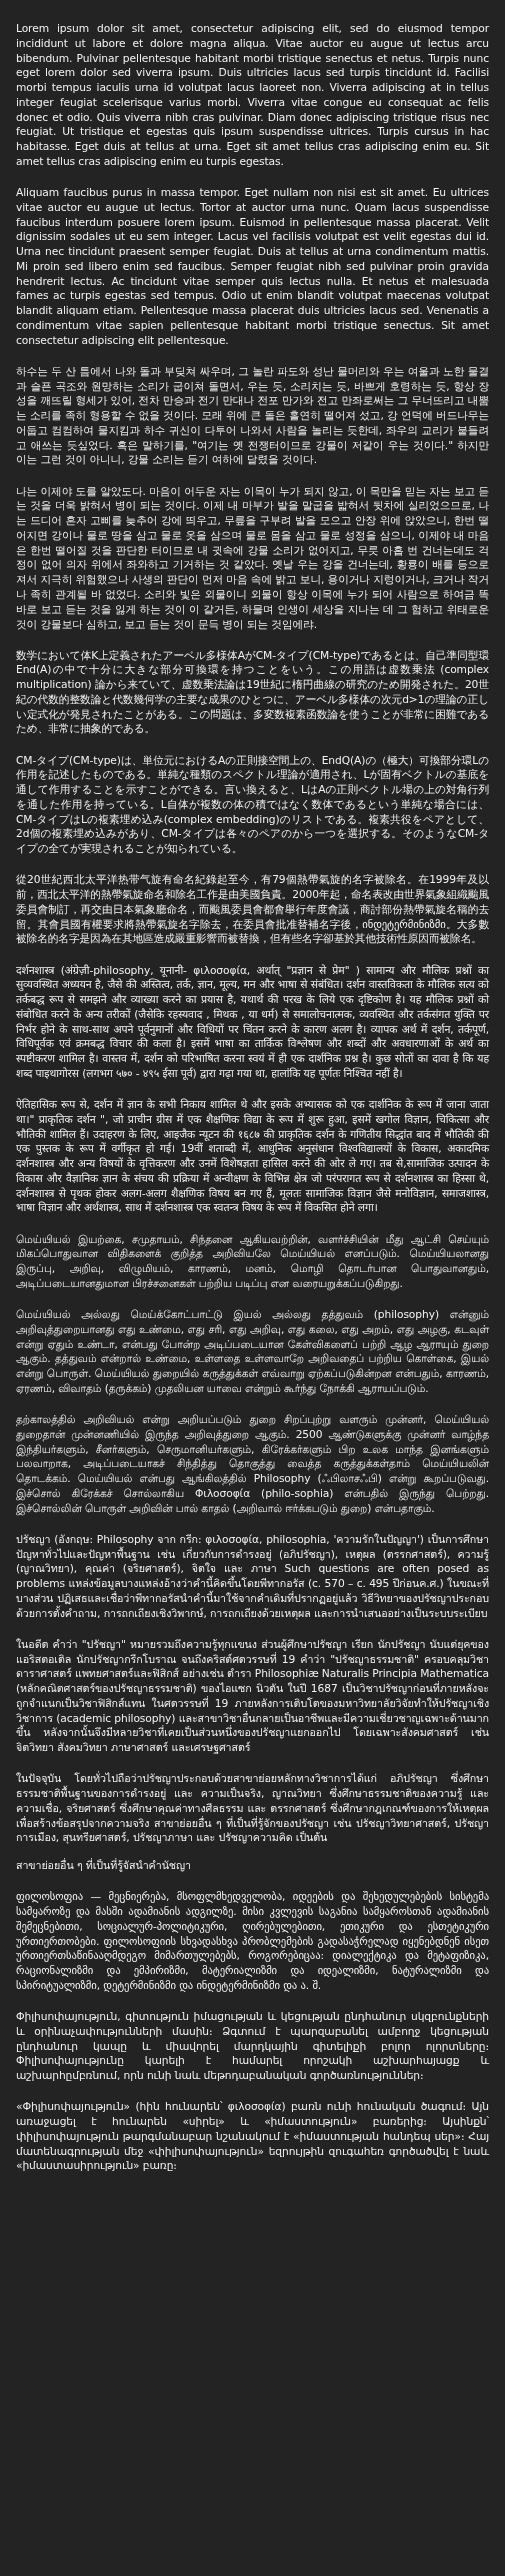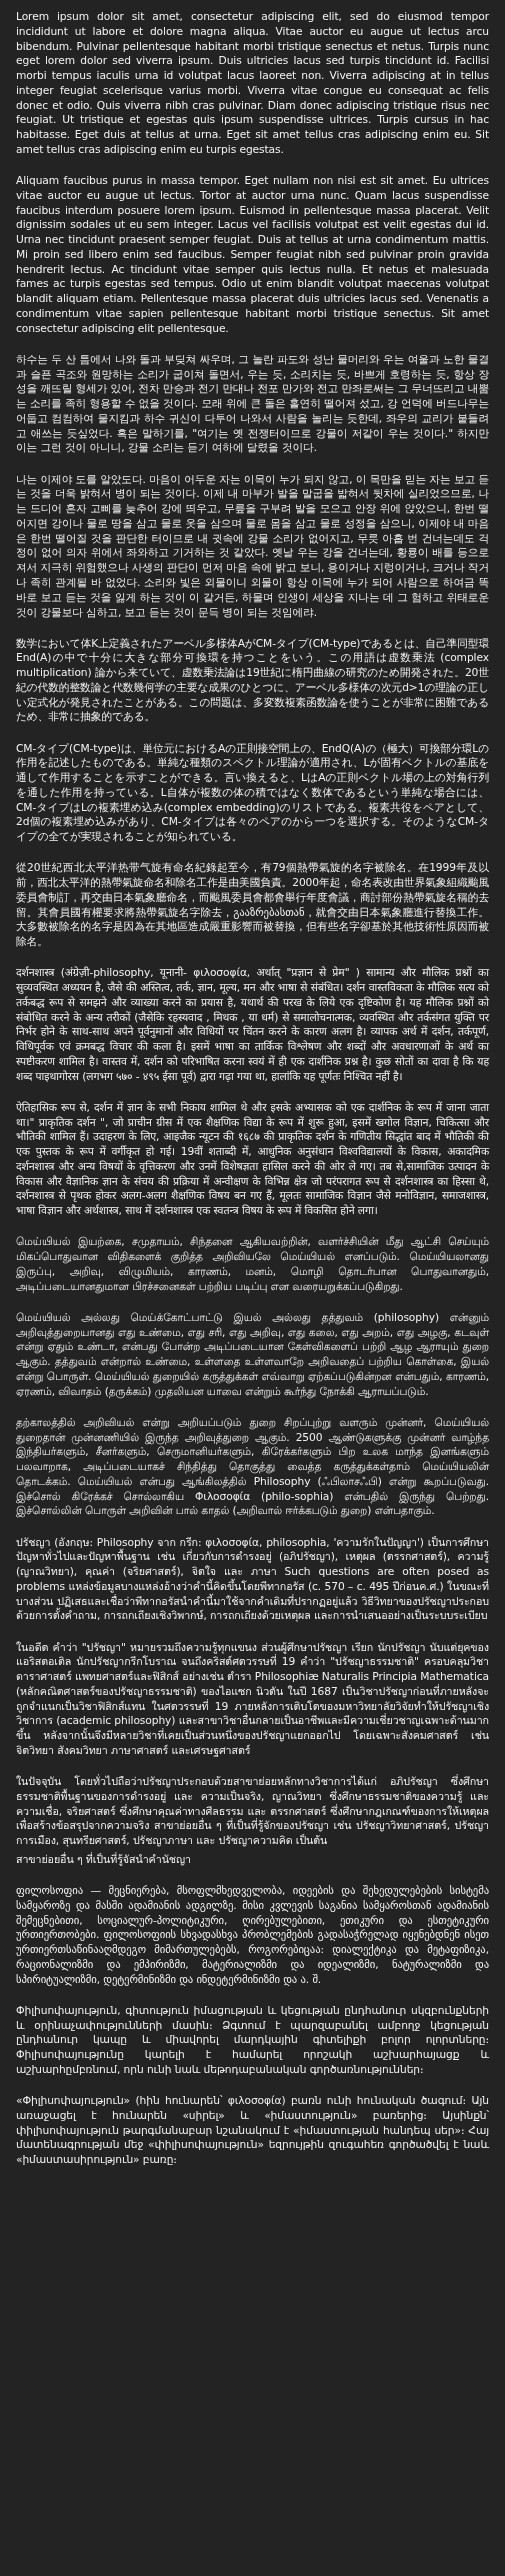--- a/index.html
+++ b/index.html
@@ -8,48 +8,48 @@
     background: #232323;
   }
   body {
     width: 505px;
     height: 2576px;
     overflow: hidden;
   }
   .doc {
     box-sizing: border-box;
     width: 505px;
-    padding: 10px 16px 0 16px;
+    padding: 22px 16px 0 16px;
     color: #f2f2f2;
     font-family: "DejaVu Sans", "Liberation Sans", sans-serif;
     font-size: 10.7px;
     line-height: 1.38;
     letter-spacing: -0.1px;
     text-align: justify;
   }
   .doc p {
     margin: 0 0 16.4px 0;
     overflow-wrap: break-word;
     word-break: break-word;
   }
   .doc p.tight {
-    margin-bottom: 4px;
+    margin-bottom: 13px;
   }
 </style>
 </head>
 <body>
 
 <main class="doc">
   <p lang="la">Lorem ipsum dolor sit amet, consectetur adipiscing elit, sed do eiusmod tempor incididunt ut labore et dolore magna aliqua. Vitae auctor eu augue ut lectus arcu bibendum. Pulvinar pellentesque habitant morbi tristique senectus et netus. Turpis nunc eget lorem dolor sed viverra ipsum. Duis ultricies lacus sed turpis tincidunt id. Facilisi morbi tempus iaculis urna id volutpat lacus laoreet non. Viverra adipiscing at in tellus integer feugiat scelerisque varius morbi. Viverra vitae congue eu consequat ac felis donec et odio. Quis viverra nibh cras pulvinar. Diam donec adipiscing tristique risus nec feugiat. Ut tristique et egestas quis ipsum suspendisse ultrices. Turpis cursus in hac habitasse. Eget duis at tellus at urna. Eget sit amet tellus cras adipiscing enim eu. Sit amet tellus cras adipiscing enim eu turpis egestas.</p>
   <p lang="la">Aliquam faucibus purus in massa tempor. Eget nullam non nisi est sit amet. Eu ultrices vitae auctor eu augue ut lectus. Tortor at auctor urna nunc. Quam lacus suspendisse faucibus interdum posuere lorem ipsum. Euismod in pellentesque massa placerat. Velit dignissim sodales ut eu sem integer. Lacus vel facilisis volutpat est velit egestas dui id. Urna nec tincidunt praesent semper feugiat. Duis at tellus at urna condimentum mattis. Mi proin sed libero enim sed faucibus. Semper feugiat nibh sed pulvinar proin gravida hendrerit lectus. Ac tincidunt vitae semper quis lectus nulla. Et netus et malesuada fames ac turpis egestas sed tempus. Odio ut enim blandit volutpat maecenas volutpat blandit aliquam etiam. Pellentesque massa placerat duis ultricies lacus sed. Venenatis a condimentum vitae sapien pellentesque habitant morbi tristique senectus. Sit amet consectetur adipiscing elit pellentesque.</p>
   <p lang="ko">하수는 두 산 틈에서 나와 돌과 부딪쳐 싸우며, 그 놀란 파도와 성난 물머리와 우는 여울과 노한 물결과 슬픈 곡조와 원망하는 소리가 굽이쳐 돌면서, 우는 듯, 소리치는 듯, 바쁘게 호령하는 듯, 항상 장성을 깨뜨릴 형세가 있어, 전차 만승과 전기 만대나 전포 만가와 전고 만좌로써는 그 무너뜨리고 내뿜는 소리를 족히 형용할 수 없을 것이다. 모래 위에 큰 돌은 홀연히 떨어져 섰고, 강 언덕에 버드나무는 어둡고 컴컴하여 물지킴과 하수 귀신이 다투어 나와서 사람을 놀리는 듯한데, 좌우의 교리가 붙들려고 애쓰는 듯싶었다. 혹은 말하기를, "여기는 옛 전쟁터이므로 강물이 저같이 우는 것이다." 하지만 이는 그런 것이 아니니, 강물 소리는 듣기 여하에 달렸을 것이다.</p>
   <p lang="ko">나는 이제야 도를 알았도다. 마음이 어두운 자는 이목이 누가 되지 않고, 이 목만을 믿는 자는 보고 듣는 것을 더욱 밝혀서 병이 되는 것이다. 이제 내 마부가 발을 말굽을 밟혀서 뒷차에 실리었으므로, 나는 드디어 혼자 고삐를 늦추어 강에 띄우고, 무릎을 구부려 발을 모으고 안장 위에 앉았으니, 한번 떨어지면 강이나 물로 땅을 삼고 물로 옷을 삼으며 물로 몸을 삼고 물로 성정을 삼으니, 이제야 내 마음은 한번 떨어질 것을 판단한 터이므로 내 귓속에 강물 소리가 없어지고, 무릇 아홉 번 건너는데도 걱정이 없어 의자 위에서 좌와하고 기거하는 것 같았다. 옛날 우는 강을 건너는데, 황룡이 배를 등으로 져서 지극히 위험했으나 사생의 판단이 먼저 마음 속에 밝고 보니, 용이거나 지렁이거나, 크거나 작거나 족히 관계될 바 없었다. 소리와 빛은 외물이니 외물이 항상 이목에 누가 되어 사람으로 하여금 똑바로 보고 듣는 것을 잃게 하는 것이 이 같거든, 하물며 인생이 세상을 지나는 데 그 험하고 위태로운 것이 강물보다 심하고, 보고 듣는 것이 문득 병이 되는 것임에랴.</p>
   <p lang="ja">数学において体K上定義されたアーベル多様体AがCM-タイプ(CM-type)であるとは、自己準同型環 End(A)の中で十分に大きな部分可換環を持つことをいう。この用語は虚数乗法 (complex multiplication) 論から来ていて、虚数乗法論は19世紀に楕円曲線の研究のため開発された。20世紀の代数的整数論と代数幾何学の主要な成果のひとつに、アーベル多様体の次元d&gt;1の理論の正しい定式化が発見されたことがある。この問題は、多変数複素函数論を使うことが非常に困難であるため、非常に抽象的である。</p>
   <p lang="ja">CM-タイプ(CM-type)は、単位元におけるAの正則接空間上の、EndQ(A)の（極大）可換部分環Lの作用を記述したものである。単純な種類のスペクトル理論が適用され、Lが固有ベクトルの基底を通して作用することを示すことができる。言い換えると、LはAの正則ベクトル場の上の対角行列を通した作用を持っている。L自体が複数の体の積ではなく数体であるという単純な場合には、CM-タイプはLの複素埋め込み(complex embedding)のリストである。複素共役をペアとして、2d個の複素埋め込みがあり、CM-タイプは各々のペアのから一つを選択する。そのようなCM-タイプの全てが実現されることが知られている。</p>
-  <p lang="zh-Hant">從20世紀西北太平洋热带气旋有命名紀錄起至今，有79個熱帶氣旋的名字被除名。在1999年及以前，西北太平洋的熱帶氣旋命名和除名工作是由美國負責。2000年起，命名表改由世界氣象組織颱風委員會制訂，再交由日本氣象廳命名，而颱風委員會都會舉行年度會議，商討部份熱帶氣旋名稱的去留。其會員國有權要求將熱帶氣旋名字除去，გააზრებასთან，就會交由日本氣象廳進行替換工作。大多數被除名的名字是因為在其地區造成嚴重影響而被替換，但有些名字卻基於其他技術性原因而被除名。</p>
+  <p lang="zh-Hant">從20世紀西北太平洋热带气旋有命名紀錄起至今，有79個熱帶氣旋的名字被除名。在1999年及以前，西北太平洋的熱帶氣旋命名和除名工作是由美國負責。2000年起，命名表改由世界氣象組織颱風委員會制訂，再交由日本氣象廳命名，而颱風委員會都會舉行年度會議，商討部份熱帶氣旋名稱的去留。其會員國有權要求將熱帶氣旋名字除去，在委員會批准替補名字後，ინდეტერმინიზმი。大多數被除名的名字是因為在其地區造成嚴重影響而被替換，但有些名字卻基於其他技術性原因而被除名。</p>
   <p lang="hi">दर्शनशास्त्र (अंग्रेज़ी-philosophy, यूनानी- φιλοσοφία, अर्थात् "प्रज्ञान से प्रेम" ) सामान्य और मौलिक प्रश्नों का सुव्यवस्थित अध्ययन है, जैसे की अस्तित्व, तर्क, ज्ञान, मूल्य, मन और भाषा से संबंधित। दर्शन वास्तविकता के मौलिक सत्य को तर्कबद्ध रूप से समझने और व्याख्या करने का प्रयास है, यथार्थ की परख के लिये एक दृष्टिकोण है। यह मौलिक प्रश्नों को संबोधित करने के अन्य तरीकों (जैसेकि रहस्यवाद , मिथक , या धर्म) से समालोचनात्मक, व्यवस्थित और तर्कसंगत युक्ति पर निर्भर होने के साथ-साथ अपने पूर्वनुमानों और विधियों पर चिंतन करने के कारण अलग है। व्यापक अर्थ में दर्शन, तर्कपूर्ण, विधिपूर्वक एवं क्रमबद्ध विचार की कला है। इसमें भाषा का तार्किक विश्लेषण और शब्दों और अवधारणाओं के अर्थ का स्पष्टीकरण शामिल है। वास्तव में, दर्शन को परिभाषित करना स्वयं में ही एक दार्शनिक प्रश्न है। कुछ सोतों का दावा है कि यह शब्द पाइथागोरस (लगभग ५७० - ४९५ ईसा पूर्व) द्वारा गढ़ा गया था, हालांकि यह पूर्णतः निश्चित नहीं है।</p>
   <p lang="hi">ऐतिहासिक रूप से, दर्शन में ज्ञान के सभी निकाय शामिल थे और इसके अभ्यासक को एक दार्शनिक के रूप में जाना जाता था।" प्राकृतिक दर्शन ", जो प्राचीन ग्रीस में एक शैक्षणिक विद्या के रूप में शुरू हुआ, इसमें खगोल विज्ञान, चिकित्सा और भौतिकी शामिल हैं। उदाहरण के लिए, आइजैक न्यूटन  की १६८७ की प्राकृतिक दर्शन के गणितीय सिद्धांत बाद में भौतिकी की एक पुस्तक के रूप में वर्गीकृत हो गई। 19वीं शताब्दी में, आधुनिक अनुसंधान विश्वविद्यालयों के विकास, अकादमिक दर्शनशास्त्र और अन्य विषयों के वृत्तिकरण और उनमें विशेषज्ञता हासिल करने की ओर ले गए। तब से,सामाजिक उत्पादन के विकास और वैज्ञानिक ज्ञान के संचय की प्रक्रिया में अन्वीक्षण के विभिन्न क्षेत्र जो परंपरागत रूप से दर्शनशास्त्र का हिस्सा थे, दर्शनशास्त्र से पृथक होकर अलग-अलग शैक्षणिक विषय बन गए हैं, मूलतः सामाजिक विज्ञान जैसे  मनोविज्ञान, समाजशास्त्र, भाषा विज्ञान और अर्थशास्त्र, साथ में दर्शनशास्त्र एक स्वतन्त्र विषय के रूप में विकसित होने लगा।</p>
   <p lang="ta">மெய்யியல் இயற்கை, சமுதாயம், சிந்தனை ஆகியவற்றின், வளர்ச்சியின் மீது ஆட்சி செய்யும் மிகப்பொதுவான விதிகளைக் குறித்த அறிவியலே மெய்யியல் எனப்படும். மெய்யியலானது இருப்பு, அறிவு, விழுமியம், காரணம், மனம், மொழி தொடர்பான பொதுவானதும், அடிப்படையானதுமான பிரச்சனைகள் பற்றிய படிப்பு என வரையறுக்கப்படுகிறது.</p>
   <p lang="ta">மெய்யியல் அல்லது மெய்க்கோட்பாட்டு இயல் அல்லது தத்துவம் (philosophy) என்னும் அறிவுத்துறையானது எது உண்மை, எது சரி, எது அறிவு, எது கலை, எது அறம், எது அழகு, கடவுள் என்று ஏதும் உண்டா, என்பது போன்ற அடிப்படையான கேள்விகளைப் பற்றி ஆழ ஆராயும் துறை ஆகும். தத்துவம் என்றால் உண்மை, உள்ளதை உள்ளவாறே அறிவதைப் பற்றிய கொள்கை, இயல் என்று பொருள். மெய்யியல் துறையில் கருத்துக்கள் எவ்வாறு ஏற்கப்படுகின்றன என்பதும், காரணம், ஏரணம், விவாதம் (தருக்கம்) முதலியன யாவை என்றும் கூர்ந்து நோக்கி ஆராயப்படும்.</p>
   <p lang="ta">தற்காலத்தில் அறிவியல் என்று அறியப்படும் துறை சிறப்புற்று வளரும் முன்னர், மெய்யியல் துறைதான் முன்னணியில் இருந்த அறிவுத்துறை ஆகும். 2500 ஆண்டுகளுக்கு முன்னர் வாழ்ந்த இந்தியர்களும், சீனர்களும், செருமானியர்களும், கிரேக்கர்களும் பிற உலக மாந்த இனங்களும் பலவாறாக, அடிப்படையாகச் சிந்தித்து தொகுத்து வைத்த கருத்துக்கள்தாம் மெய்யியலின் தொடக்கம். மெய்யியல் என்பது ஆங்கிலத்தில் Philosophy (ஃபிலாசஃபி) என்று கூறப்படுவது. இச்சொல் கிரேக்கச் சொல்லாகிய Φιλοσοφία (philo-sophia) என்பதில் இருந்து பெற்றது. இச்சொல்லின் பொருள் அறிவின் பால் காதல் (அறிவால் ஈர்க்கபடும் துறை) என்பதாகும்.</p>
   <p lang="th">ปรัชญา (อังกฤษ: Philosophy จาก กรีก: φιλοσοφία, philosophia, 'ความรักในปัญญา') เป็นการศึกษาปัญหาทั่วไปและปัญหาพื้นฐาน เช่น เกี่ยวกับการดำรงอยู่ (อภิปรัชญา), เหตุผล (ตรรกศาสตร์), ความรู้ (ญาณวิทยา), คุณค่า (จริยศาสตร์), จิตใจ และ ภาษา Such questions are often posed as problems แหล่งข้อมูลบางแหล่งอ้างว่าคำนี้คิดขึ้นโดยพีทากอรัส (c. 570 – c. 495 ปีก่อนค.ศ.) ในขณะที่บางส่วน ปฏิเสธและเชื่อว่าพีทากอรัสนำคำนี้มาใช้จากคำเดิมที่ปรากฏอยู่แล้ว วิธีวิทยาของปรัชญาประกอบด้วยการตั้งคำถาม, การถกเถียงเชิงวิพากษ์, การถกเถียงด้วยเหตุผล และการนำเสนออย่างเป็นระบบระเบียบ</p>
   <p lang="th">ในอดีต คำว่า "ปรัชญา" หมายรวมถึงความรู้ทุกแขนง ส่วนผู้ศึกษาปรัชญา เรียก นักปรัชญา นับแต่ยุคของแอริสตอเติล นักปรัชญากรีกโบราณ จนถึงคริสต์ศตวรรษที่ 19 คำว่า "ปรัชญาธรรมชาติ" ครอบคลุมวิชาดาราศาสตร์ แพทยศาสตร์และฟิสิกส์ อย่างเช่น ตำรา Philosophiæ Naturalis Principia Mathematica (หลักคณิตศาสตร์ของปรัชญาธรรมชาติ) ของไอแซก นิวตัน ในปี 1687 เป็นวิชาปรัชญาก่อนที่ภายหลังจะถูกจำแนกเป็นวิชาฟิสิกส์แทน ในศตวรรษที่ 19 ภายหลังการเติบโตของมหาวิทยาลัยวิจัยทำให้ปรัชญาเชิงวิชาการ (academic philosophy) และสาขาวิชาอื่นกลายเป็นอาชีพและมีความเชี่ยวชาญเฉพาะด้านมากขึ้น หลังจากนั้นจึงมีหลายวิชาที่เคยเป็นส่วนหนึ่งของปรัชญาแยกออกไป โดยเฉพาะสังคมศาสตร์ เช่น จิตวิทยา สังคมวิทยา ภาษาศาสตร์ และเศรษฐศาสตร์</p>
   <p class="tight" lang="th">ในปัจจุบัน โดยทั่วไปถือว่าปรัชญาประกอบด้วยสาขาย่อยหลักทางวิชาการได้แก่ อภิปรัชญา ซึ่งศึกษาธรรมชาติพื้นฐานของการดำรงอยู่ และ ความเป็นจริง, ญาณวิทยา ซึ่งศึกษาธรรมชาติของความรู้ และ ความเชื่อ, จริยศาสตร์ ซึ่งศึกษาคุณค่าทางศีลธรรม และ ตรรกศาสตร์ ซึ่งศึกษากฎเกณฑ์ของการให้เหตุผลเพื่อสร้างข้อสรุปจากความจริง สาขาย่อยอื่น ๆ ที่เป็นที่รู้จักของปรัชญา เช่น ปรัชญาวิทยาศาสตร์, ปรัชญาการเมือง, สุนทรียศาสตร์, ปรัชญาภาษา และ ปรัชญาความคิด เป็นต้น</p>
   <p lang="th">สาขาย่อยอื่น ๆ ที่เป็นที่รู้จัสนำคำนัชญา</p>
   <p lang="ka">ფილოსოფია — მეცნიერება, მსოფლმხედველობა, იდეების და შეხედულებების სისტემა სამყაროზე და მასში ადამიანის ადგილზე. მისი კვლევის საგანია სამყაროსთან ადამიანის შემეცნებითი, სოციალურ-პოლიტიკური, ღირებულებითი, ეთიკური და ესთეტიკური ურთიერთობები. ფილოსოფიის სხვადასხვა პრობლემების გადასაჭრელად იყენებდნენ ისეთ ურთიერთსაწინააღმდეგო მიმართულებებს, როგორებიცაა: დიალექტიკა და მეტაფიზიკა, რაციონალიზმი და ემპირიზმი, მატერიალიზმი და იდეალიზმი, ნატურალიზმი და სპირიტუალიზმი, დეტერმინიზმი და ინდეტერმინიზმი და ა. შ.</p>

